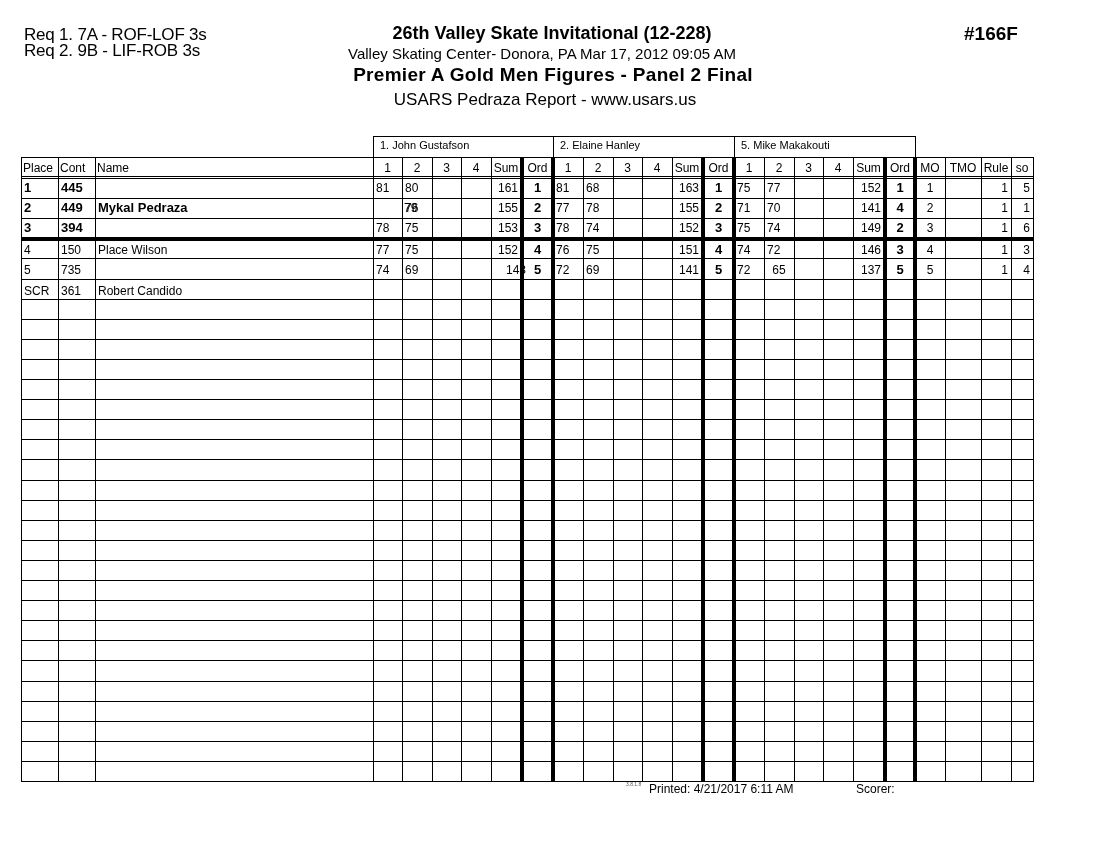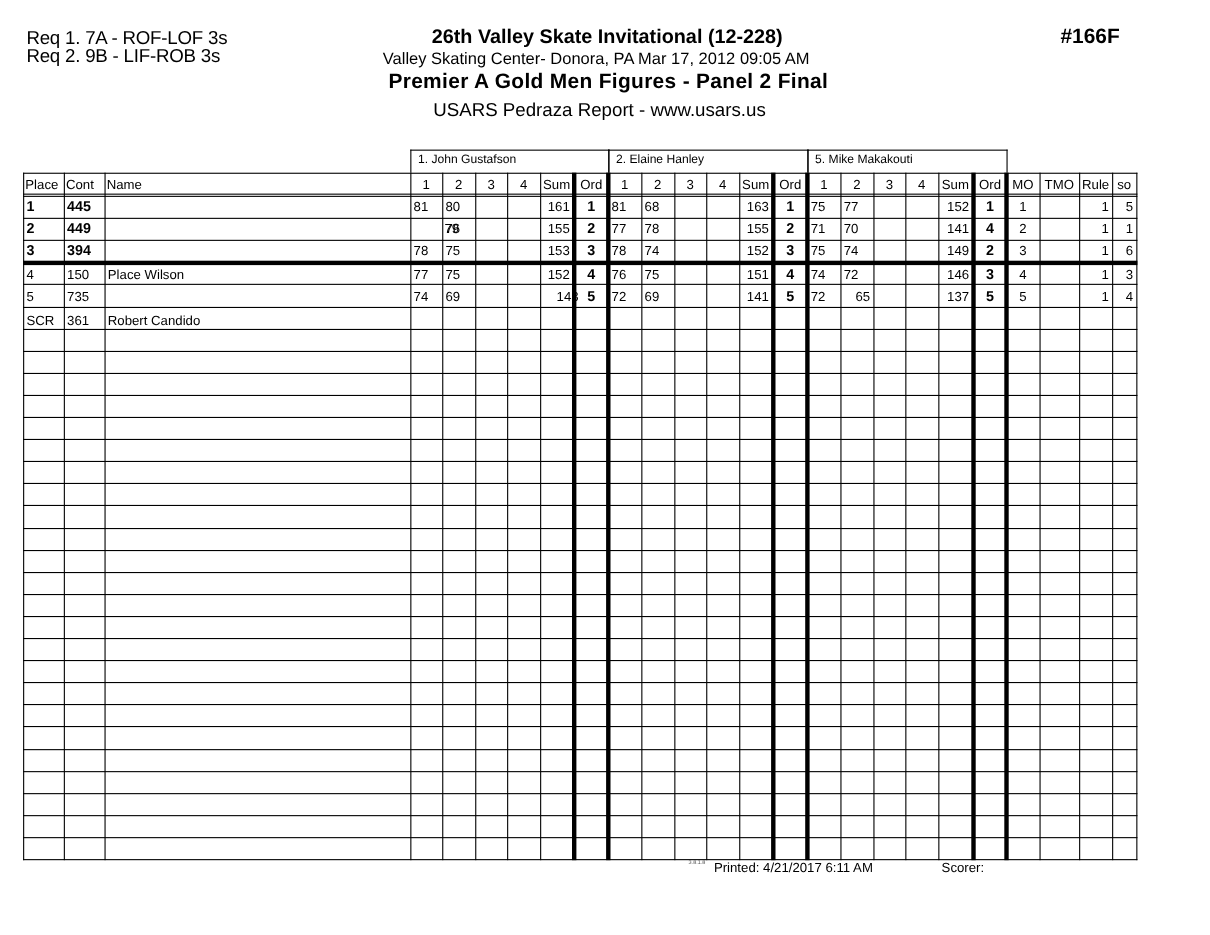--- a/index.html
+++ b/index.html
@@ -149,20 +149,21 @@
     <div class="cell" style="left: 776px; width: 23px; top: 21px; text-align: left;"></div>
     <div class="cell" style="left: 805px; width: 24px; top: 21px; text-align: left;"></div>
     <div class="cell" style="left: 835px; width: 25px; top: 21px; text-align: right;">152</div>
     <div class="cell b" style="left: 868px; width: 22px; top: 21px; text-align: center;">1</div>
     <div class="cell" style="left: 897px; width: 24px; top: 21px; text-align: center;">1</div>
     <div class="cell" style="left: 927px; width: 30px; top: 21px; text-align: center;"></div>
     <div class="cell" style="left: 963px; width: 24px; top: 21px; text-align: right;">1</div>
     <div class="cell" style="left: 993px; width: 16px; top: 21px; text-align: right;">5</div>
     <div class="cell b" style="left: 3px; width: 31px; top: 41px; text-align: left;">2</div>
     <div class="cell b" style="left: 40px; width: 31px; top: 41px; text-align: left;">449</div>
+    <div class="cell b" style="left: 77px; width: 272px; top: 41px; text-align: left;">Mykal Pedraza</div>
     <div class="cell" style="left: 355px; width: 23px; top: 41px; text-align: left; margin-left: 28px;">79</div>
     <div class="cell" style="left: 384px; width: 24px; top: 41px; text-align: left;">76</div>
     <div class="cell" style="left: 414px; width: 23px; top: 41px; text-align: left;"></div>
     <div class="cell" style="left: 443px; width: 24px; top: 41px; text-align: left;"></div>
     <div class="cell" style="left: 473px; width: 24px; top: 41px; text-align: right;">155</div>
     <div class="cell b" style="left: 505px; width: 23px; top: 41px; text-align: center;">2</div>
     <div class="cell" style="left: 535px; width: 24px; top: 41px; text-align: left;">77</div>
     <div class="cell" style="left: 565px; width: 24px; top: 41px; text-align: left;">78</div>
     <div class="cell" style="left: 595px; width: 23px; top: 41px; text-align: left;"></div>
     <div class="cell" style="left: 624px; width: 24px; top: 41px; text-align: left;"></div>
@@ -235,21 +236,21 @@
     <div class="cell" style="left: 443px; width: 24px; top: 103px; text-align: left;"></div>
     <div class="cell" style="left: 485px; width: 24px; top: 103px; text-align: left;">143</div>
     <div class="cell b" style="left: 505px; width: 23px; top: 103px; text-align: center;">5</div>
     <div class="cell" style="left: 535px; width: 24px; top: 103px; text-align: left;">72</div>
     <div class="cell" style="left: 565px; width: 24px; top: 103px; text-align: left;">69</div>
     <div class="cell" style="left: 595px; width: 23px; top: 103px; text-align: left;"></div>
     <div class="cell" style="left: 624px; width: 24px; top: 103px; text-align: left;"></div>
     <div class="cell" style="left: 654px; width: 24px; top: 103px; text-align: right;">141</div>
     <div class="cell b" style="left: 686px; width: 23px; top: 103px; text-align: center;">5</div>
     <div class="cell" style="left: 716px; width: 24px; top: 103px; text-align: left;">72</div>
-    <div class="cell" style="left: 746px; width: 24px; top: 103px; text-align: right;">65</div>
+    <div class="cell" style="left: 746px; width: 24px; top: 103px; text-align: center;">65</div>
     <div class="cell" style="left: 776px; width: 23px; top: 103px; text-align: left;"></div>
     <div class="cell" style="left: 805px; width: 24px; top: 103px; text-align: left;"></div>
     <div class="cell" style="left: 835px; width: 25px; top: 103px; text-align: right;">137</div>
     <div class="cell b" style="left: 868px; width: 22px; top: 103px; text-align: center;">5</div>
     <div class="cell" style="left: 897px; width: 24px; top: 103px; text-align: center;">5</div>
     <div class="cell" style="left: 927px; width: 30px; top: 103px; text-align: center;"></div>
     <div class="cell" style="left: 963px; width: 24px; top: 103px; text-align: right;">1</div>
     <div class="cell" style="left: 993px; width: 16px; top: 103px; text-align: right;">4</div>
     <div class="cell" style="left: 3px; width: 31px; top: 124px; text-align: left;">SCR</div>
     <div class="cell" style="left: 40px; width: 31px; top: 124px; text-align: left;">361</div>

